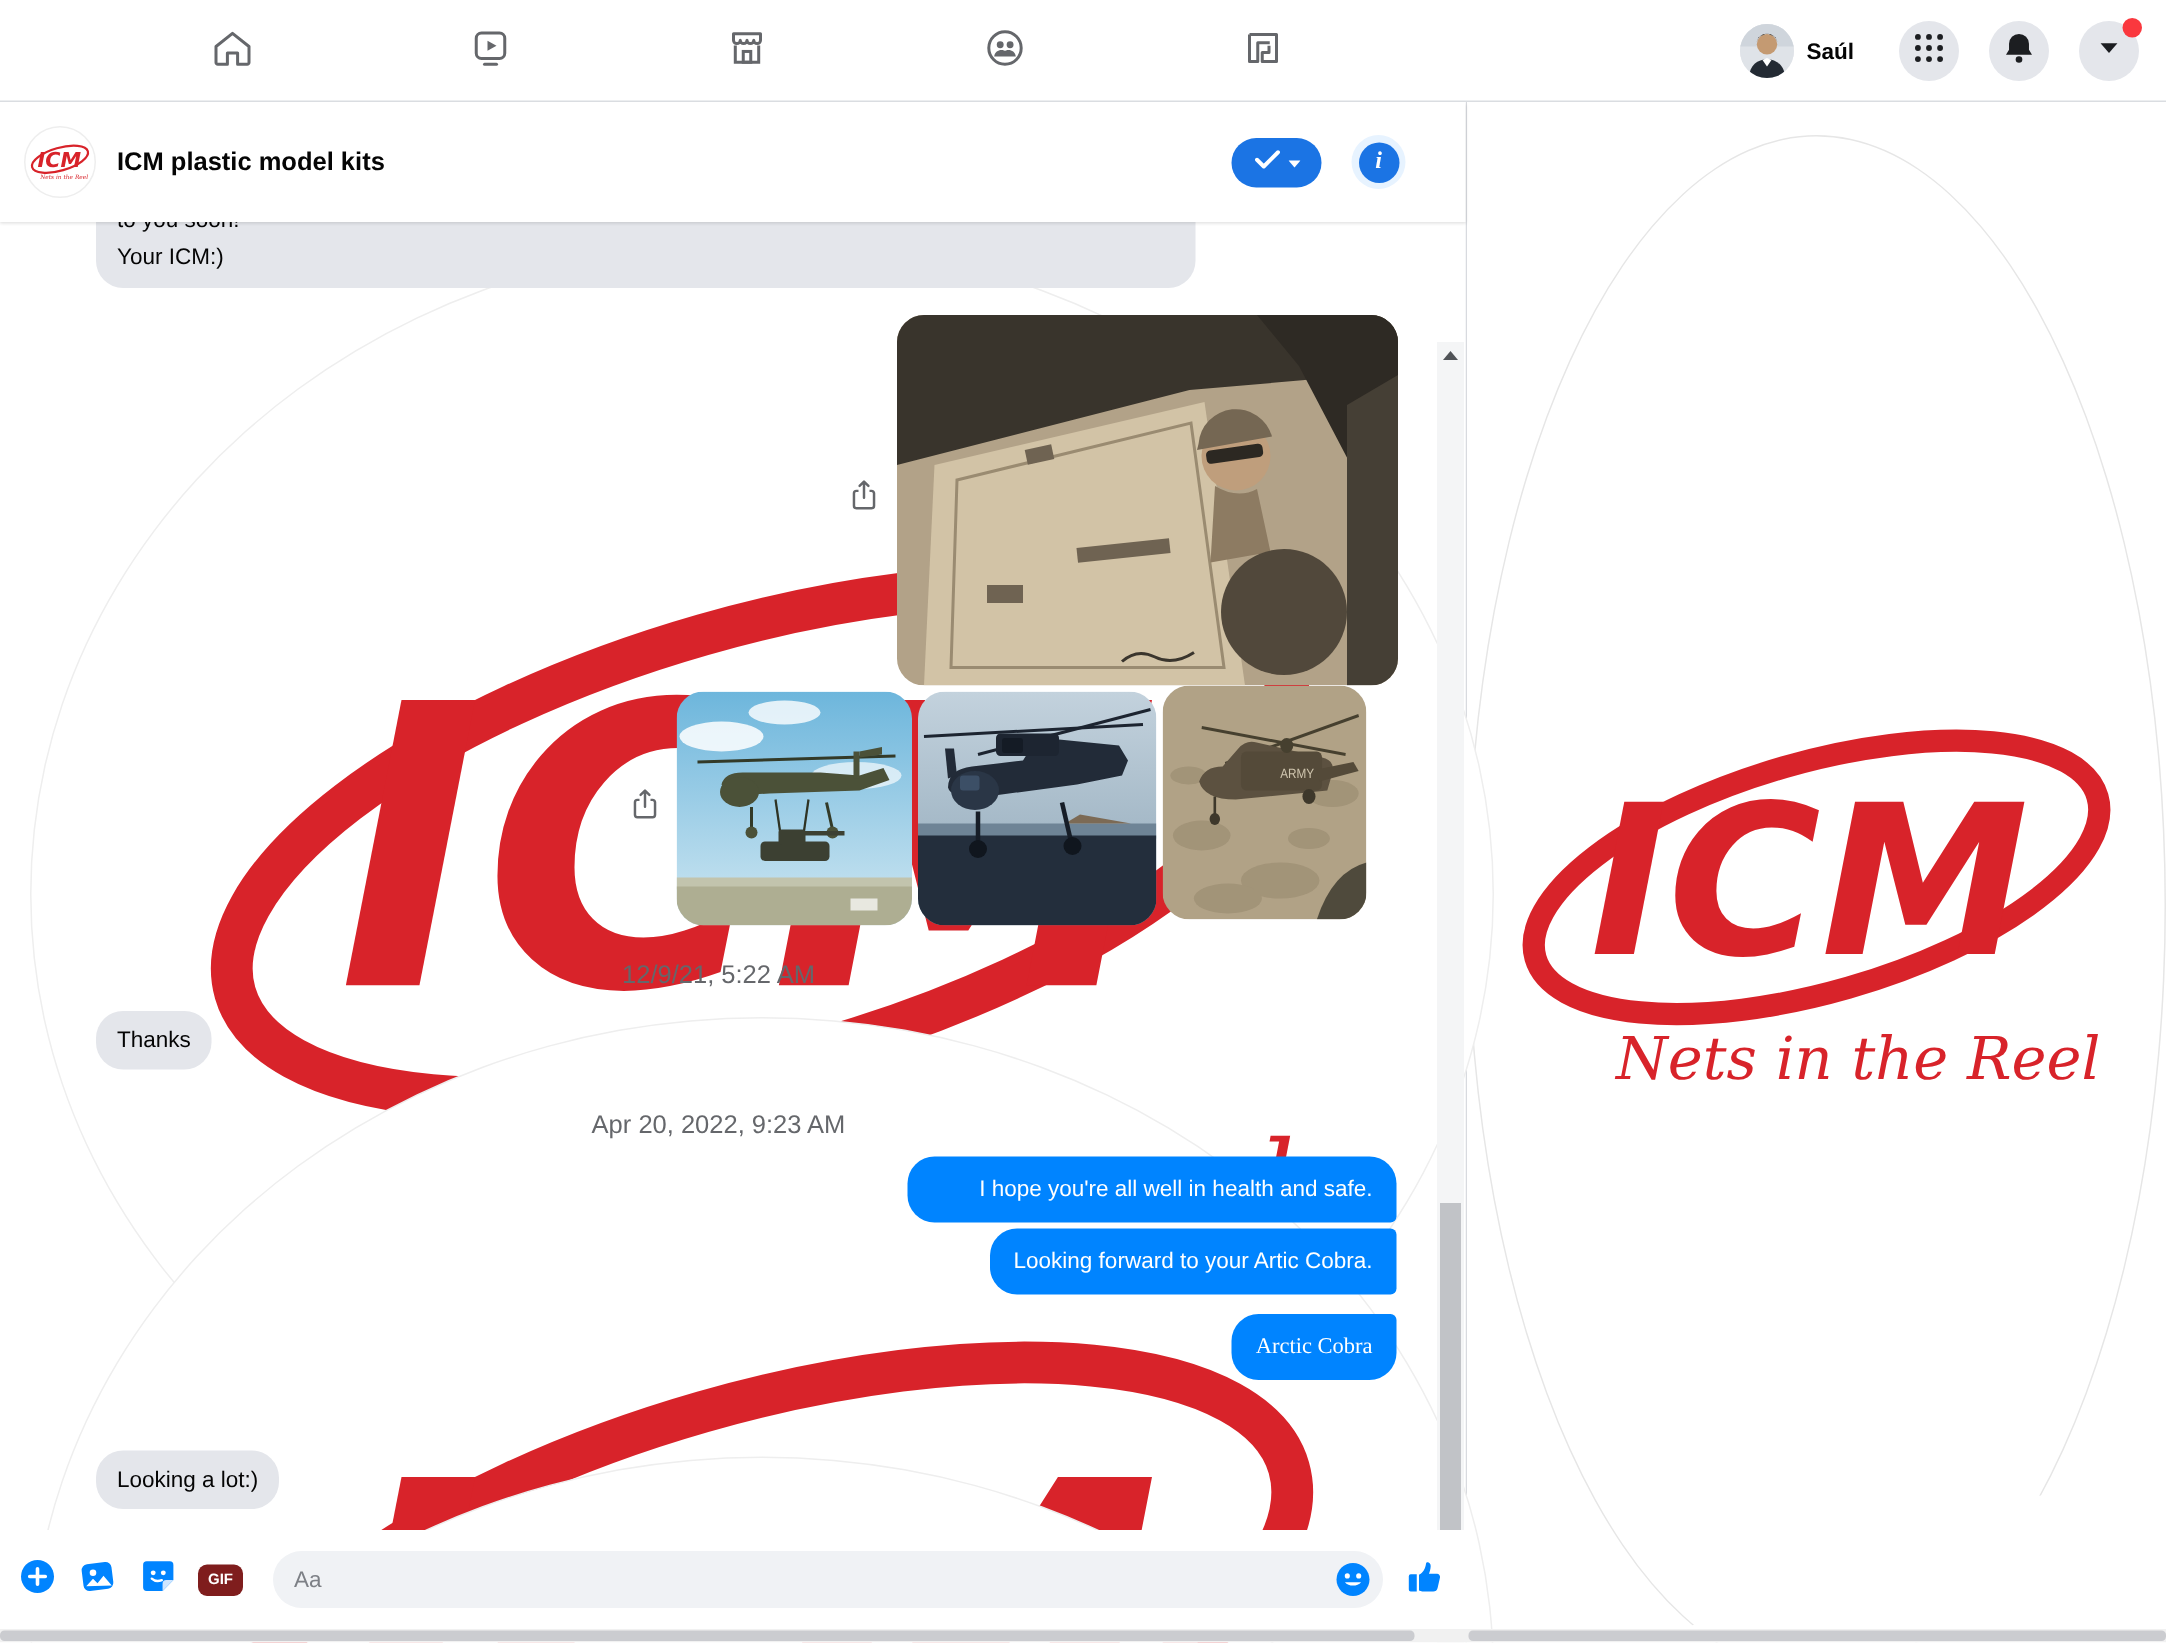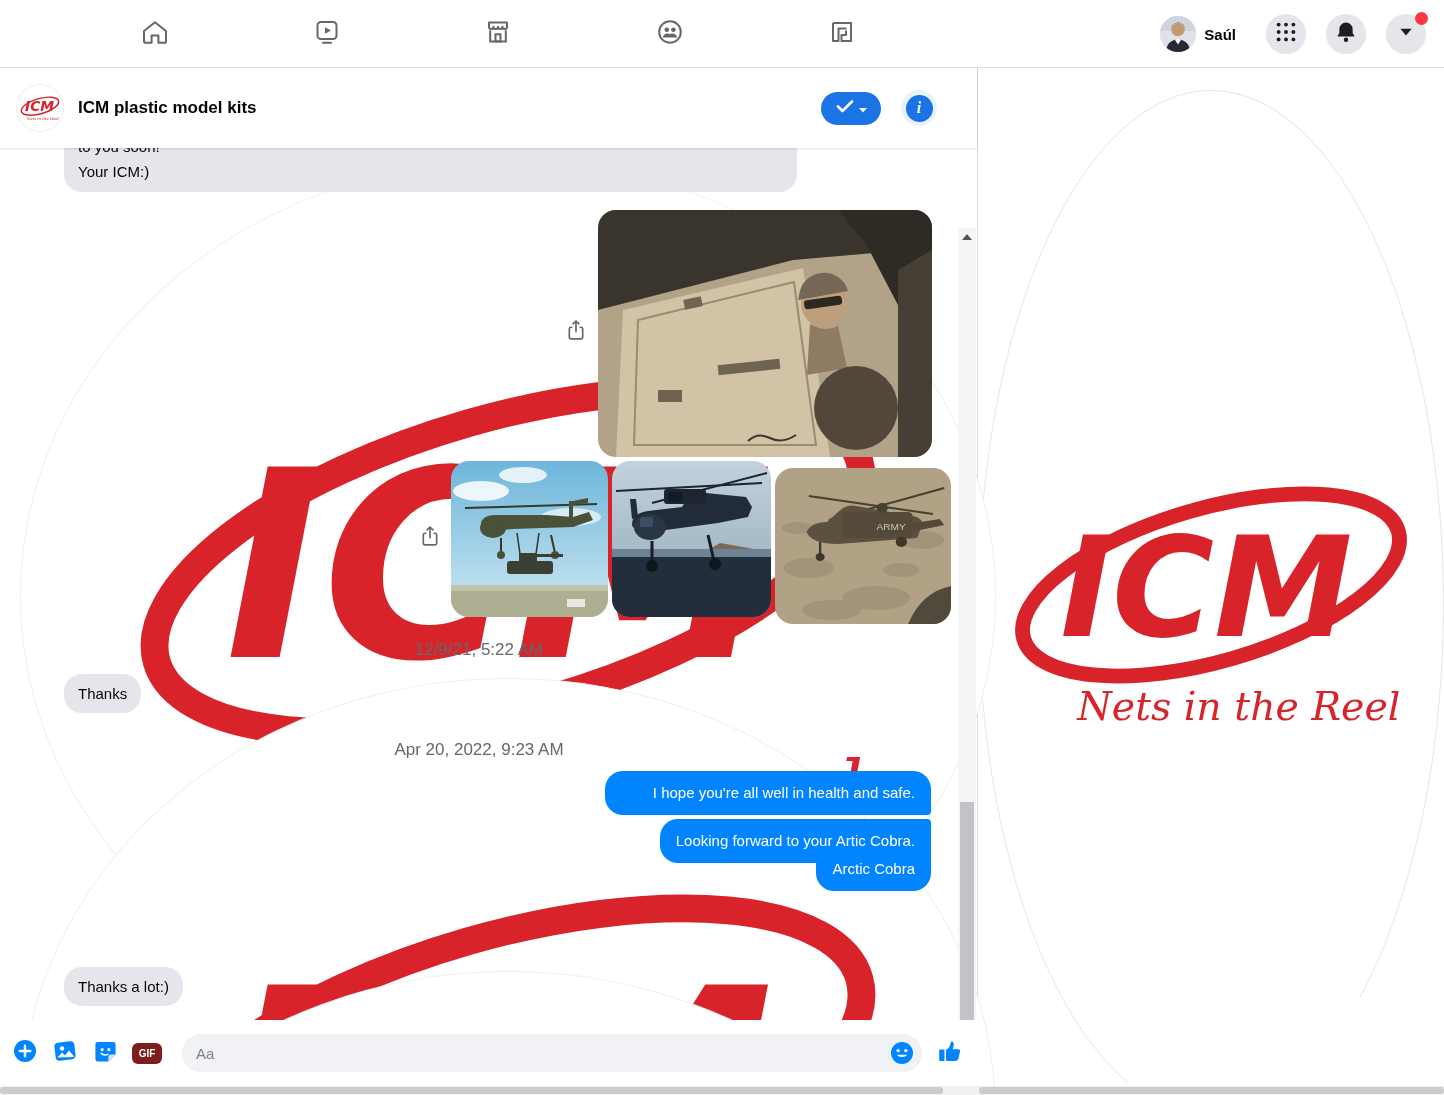--- a/index.html
+++ b/index.html
@@ -280,21 +280,21 @@
             <rect x="56" y="31" width="14" height="10" rx="2" fill="#141b25"></rect>
             <path d="M20 58 l-2 -20 h6 l2 18 Z" fill="#222b38"></path>
             <ellipse cx="38" cy="66" rx="16" ry="13" fill="#2a3646"></ellipse>
             <rect x="28" y="56" width="13" height="10" rx="2" fill="#3c4f66"></rect>
             <line x1="40" y1="80" x2="40" y2="102" stroke="#161d27" stroke-width="3"></line>
             <line x1="96" y1="74" x2="102" y2="100" stroke="#161d27" stroke-width="3"></line>
             <circle cx="40" cy="105" r="6" fill="#10161e"></circle>
             <circle cx="103" cy="103" r="6" fill="#10161e"></circle>
           </svg>
         </div>
-        <div class="photo" style="left:775px; top:320px; width:176px; height:156px;">
+        <div class="photo" style="left:775px; top:309px; width:136px; height:156px;">
           <svg viewBox="0 0 156 156" preserveAspectRatio="none">
             <rect width="156" height="156" fill="#b1a286"></rect>
             <g opacity=".5" fill="#93856a">
               <ellipse cx="30" cy="100" rx="22" ry="10"></ellipse>
                 <ellipse cx="90" cy="130" rx="30" ry="12"></ellipse>
                 <ellipse cx="130" cy="72" rx="20" ry="9"></ellipse>
                 <ellipse cx="50" cy="142" rx="26" ry="10"></ellipse>
                 <ellipse cx="112" cy="102" rx="16" ry="7"></ellipse>
                 <ellipse cx="20" cy="60" rx="14" ry="6"></ellipse>
             </g>
@@ -321,32 +321,32 @@
               <text x="49" y="57" text-anchor="middle" font-family="DejaVu Sans, sans-serif" font-size="30" font-weight="bold" font-style="italic" fill="#d8232a">ICM</text>
               <text x="56" y="75" text-anchor="middle" font-family="DejaVu Serif, serif" font-size="8.5" font-style="italic" fill="#d8232a">Nets in the Reel</text>
             </svg>
           </span>
         <div class="bubble in" style="left:64px; top:526px; padding:7px 14px;">Thanks</div>
 
         <div class="timestamp" style="top:592px;">Apr 20, 2022, 9:23 AM</div>
 
         <div class="bubble out" style="right:45px; top:623px; border-radius:18px 18px 4px 18px;padding-left:48px;">I hope you're all well in health and safe.</div>
         <div class="bubble out" style="right:45px; top:671px; border-radius:18px 4px 4px 18px;">Looking forward to your Artic Cobra.</div>
-        <div class="bubble out" style="right:45px; top:699px; border-radius:18px 4px 18px 18px;">Arctic Cobra</div>
+        <div class="bubble out" style="right:45px; top:728px; border-radius:18px 4px 18px 18px;font-family:Liberation Serif, serif;">Arctic Cobra</div>
 
 
         <span class="msg-avatar icm-logo" style="left:20px; top:823px;">
             <svg viewBox="0 0 100 100">
               <circle cx="50" cy="50" r="49" fill="#fff"></circle>
               <ellipse cx="50" cy="46" rx="42" ry="16.5" fill="none" stroke="#d8232a" stroke-width="3.2" transform="rotate(-16 50 46)"></ellipse>
               <text x="49" y="57" text-anchor="middle" font-family="DejaVu Sans, sans-serif" font-size="30" font-weight="bold" font-style="italic" fill="#d8232a">ICM</text>
               <text x="56" y="75" text-anchor="middle" font-family="DejaVu Serif, serif" font-size="8.5" font-style="italic" fill="#d8232a">Nets in the Reel</text>
             </svg>
           </span>
-        <div class="bubble in" style="left:64px; top:819px; padding:7px 14px;">Thanks a lot:)</div>
+        <div class="bubble in" style="left:64px; top:819px; padding:7px 14px;">Looking a lot:)</div>
 
         <span class="seen-badge icm-logo" style="left:938px; top:845px;">
             <svg viewBox="0 0 100 100">
               <circle cx="50" cy="50" r="49" fill="#fff"></circle>
               <ellipse cx="50" cy="46" rx="42" ry="16.5" fill="none" stroke="#d8232a" stroke-width="3.2" transform="rotate(-16 50 46)"></ellipse>
               <text x="49" y="57" text-anchor="middle" font-family="DejaVu Sans, sans-serif" font-size="30" font-weight="bold" font-style="italic" fill="#d8232a">ICM</text>
               <text x="56" y="75" text-anchor="middle" font-family="DejaVu Serif, serif" font-size="8.5" font-style="italic" fill="#d8232a">Nets in the Reel</text>
             </svg>
           </span>
 

